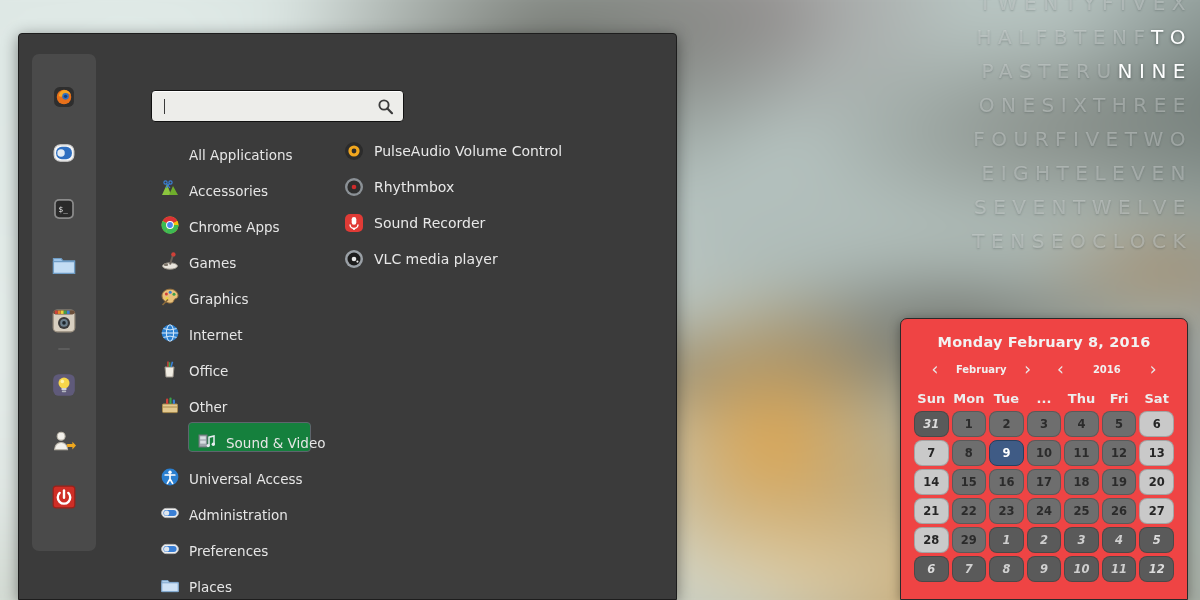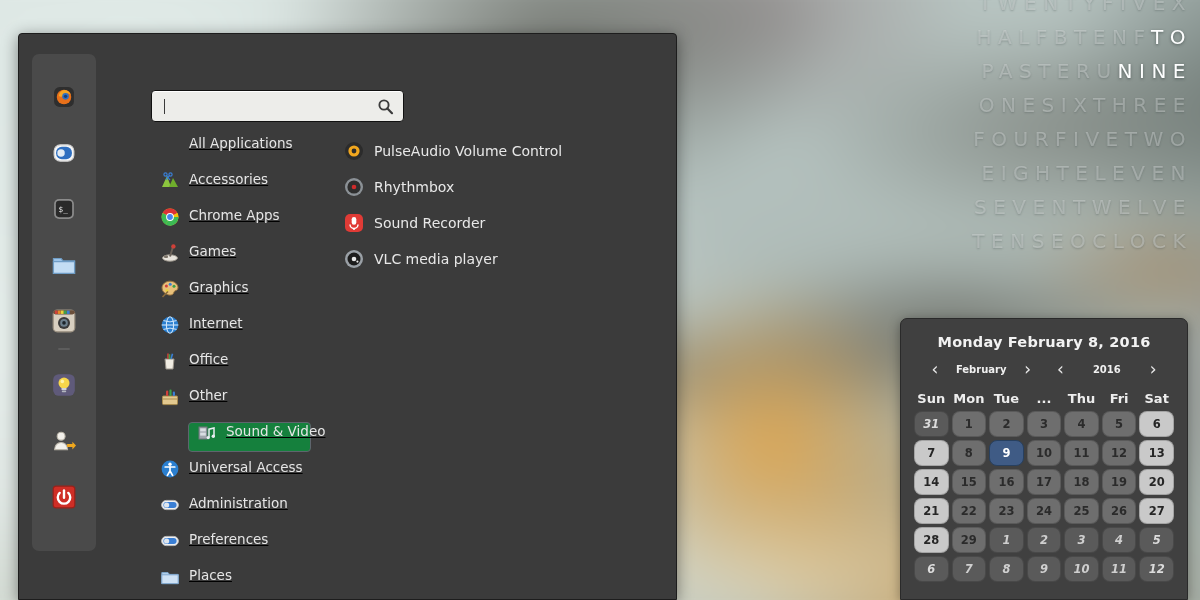--- a/index.html
+++ b/index.html
@@ -96,44 +96,44 @@
     width:1px;height:15px;background:#3a3a3a;margin-left:12px;
   }
   #searchwrap .ph{
     flex:1;font-size:13px;color:#8d8d8a;padding-left:3px;
   }
   #searchwrap .sicon{margin-right:9px;display:flex;}
 
   
   #cats{position:absolute;left:132px;top:100px;width:160px;}
   .cat{
-    display:flex;align-items:flex-start;height:30px;margin-bottom:6px;
+    display:flex;align-items:flex-end;height:30px;margin-bottom:6px;
     padding-left:8px;border-radius:4px;box-sizing:border-box;
-    border:1px solid transparent;cursor:pointer;text-decoration:underline;
+    border:1px solid transparent;cursor:pointer;
   }
   .cat.sel{background:#15803d;border-color:#5e656d;margin-left:37px;}
   .cat .ci{width:20px;height:20px;margin-right:9px;flex:0 0 20px;
            display:flex;align-items:center;justify-content:center;}
   .cat .cl{font-size:13.5px;color:#e6e6e6;white-space:nowrap;}
   .cat.noicon .cl{padding-left:29px;}
 
   
   #apps{position:absolute;left:322px;top:103px;width:300px;}
   .app{
     display:flex;align-items:center;height:28px;margin-bottom:8px;
     padding-left:2px;border-radius:4px;cursor:pointer;
   }
   .app .ai{width:21px;height:21px;margin-right:10px;flex:0 0 21px;
            display:flex;align-items:center;justify-content:center;}
   .app .al{font-size:14px;color:#e8e8e8;white-space:nowrap;}
 
   
   #cal{
     position:absolute;left:900px;top:318px;width:288px;height:282px;
-    background:#404040;border:1px solid #2a2a2a;border-radius:7px 7px 0 0;
+    background:#ef4444;border:1px solid #2a2a2a;border-radius:7px 7px 0 0;
     box-shadow:0 2px 12px rgba(0,0,0,.35);
     box-sizing:border-box;
     font-family:"DejaVu Sans",sans-serif;
   }
   #cal .calhead{
     text-align:center;font-size:14.5px;font-weight:bold;color:#f2f2f2;
     padding-top:15px;letter-spacing:.2px;
   }
   #cal .navrow{
     display:flex;align-items:center;justify-content:center;

